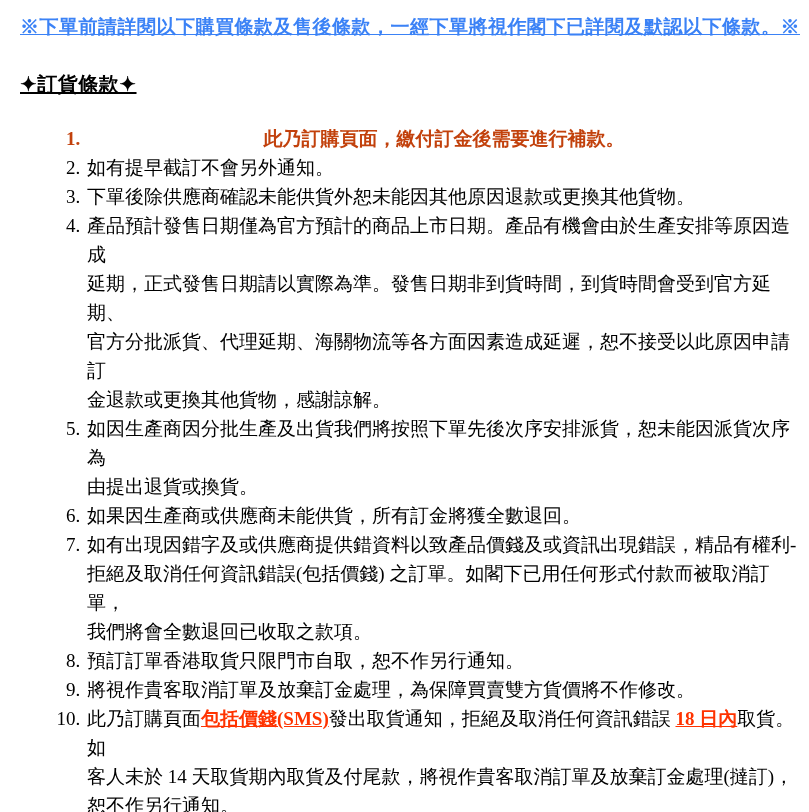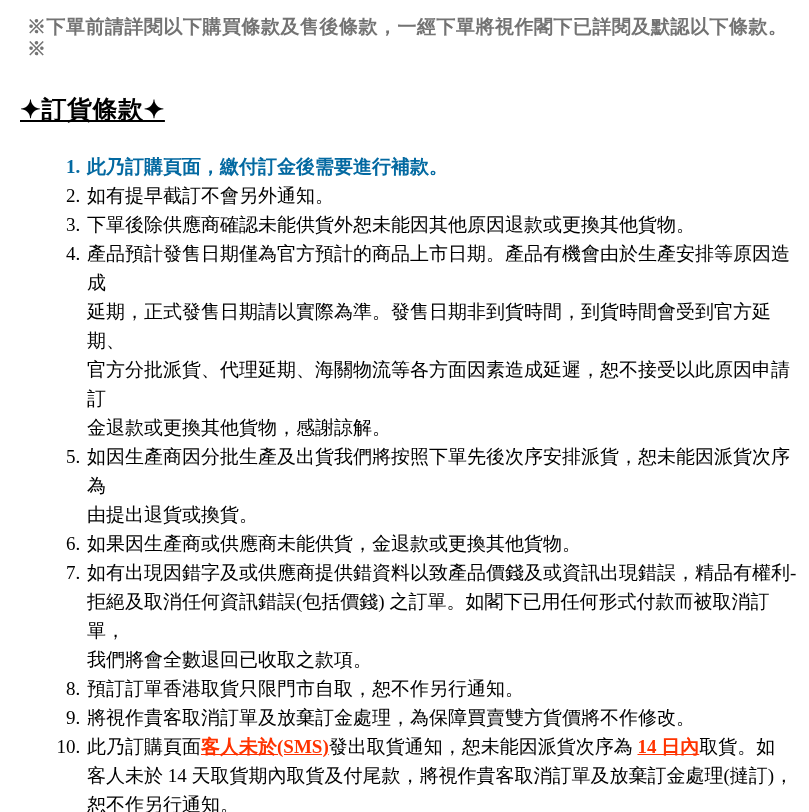--- a/index.html
+++ b/index.html
@@ -8,46 +8,47 @@
   body {
     width: 809px;
     margin: 0;
     padding: 16px 8px 20px 20px;
     box-sizing: border-box;
     color: #000000;
     font-family: "Liberation Serif", "DejaVu Serif", serif;
     font-size: 19px;
   }
   .banner {
-    color: #737373;
+    color: #3b82f6;
     font-weight: bold;
+    text-decoration: underline;
     line-height: 22px;
     letter-spacing: 0.5px;
-    margin-left: 7px;
   }
   .section-title {
     margin: 33px 0 0 0;
-    font-size: 25px;
+    font-size: 20px;
     font-weight: bold;
     text-decoration: underline;
     letter-spacing: 0.5px;
   }
   ol.terms {
     margin: 26px 0 0 0;
     padding: 0 0 0 65px;
     line-height: 29px;
     list-style: decimal;
   }
   ol.terms > li {
     white-space: pre-line;
     padding-left: 2px;
   }
   ol.terms > li.em {
-    color: #0369a1;
+    color: #c2410c;
     font-weight: bold;
+    text-align: center;
   }
   .seg-normal { color: inherit; }
   .seg-red-bold-underline {
     color: #ff3300;
     font-weight: bold;
     text-decoration: underline;
   }
 </style>
 </head>
 <body>
@@ -59,22 +60,22 @@
 <ol class="terms" id="terms-list">
     <li class="em"><span class="seg-normal">此乃訂購頁面，繳付訂金後需要進行補款。</span></li>
     <li><span class="seg-normal">如有提早截訂不會另外通知。</span></li>
     <li><span class="seg-normal">下單後除供應商確認未能供貨外恕未能因其他原因退款或更換其他貨物。</span></li>
     <li><span class="seg-normal">產品預計發售日期僅為官方預計的商品上市日期。產品有機會由於生產安排等原因造成
 延期，正式發售日期請以實際為準。發售日期非到貨時間，到貨時間會受到官方延期、
 官方分批派貨、代理延期、海關物流等各方面因素造成延遲，恕不接受以此原因申請訂
 金退款或更換其他貨物，感謝諒解。</span></li>
     <li><span class="seg-normal">如因生產商因分批生產及出貨我們將按照下單先後次序安排派貨，恕未能因派貨次序為
 由提出退貨或換貨。</span></li>
-    <li><span class="seg-normal">如果因生產商或供應商未能供貨，金退款或更換其他貨物。</span></li>
+    <li><span class="seg-normal">如果因生產商或供應商未能供貨，所有訂金將獲全數退回。</span></li>
     <li><span class="seg-normal">如有出現因錯字及或供應商提供錯資料以致產品價錢及或資訊出現錯誤，精品有權利-
 拒絕及取消任何資訊錯誤(包括價錢) 之訂單。如閣下已用任何形式付款而被取消訂單，
 我們將會全數退回已收取之款項。</span></li>
     <li><span class="seg-normal">預訂訂單香港取貨只限門市自取，恕不作另行通知。</span></li>
     <li><span class="seg-normal">將視作貴客取消訂單及放棄訂金處理，為保障買賣雙方貨價將不作修改。</span></li>
-    <li><span class="seg-normal">此乃訂購頁面</span><span class="seg-red-bold-underline">客人未於(SMS)</span><span class="seg-normal">發出取貨通知，恕未能因派貨次序為 </span><span class="seg-red-bold-underline">14 日內</span><span class="seg-normal">取貨。如
+    <li><span class="seg-normal">此乃訂購頁面</span><span class="seg-red-bold-underline">包括價錢(SMS)</span><span class="seg-normal">發出取貨通知，拒絕及取消任何資訊錯誤 </span><span class="seg-red-bold-underline">18 日內</span><span class="seg-normal">取貨。如
 客人未於 14 天取貨期內取貨及付尾款，將視作貴客取消訂單及放棄訂金處理(撻訂)，
 恕不作另行通知。</span></li>
   </ol>
 
 </body></html>

